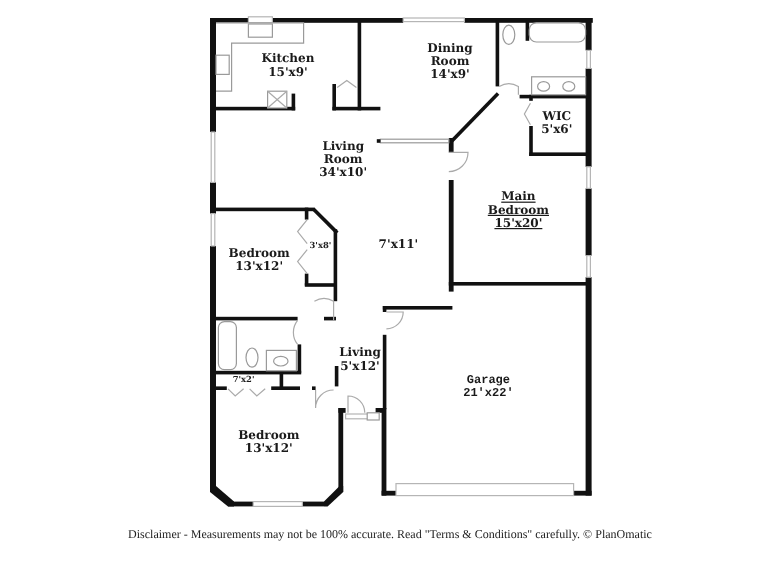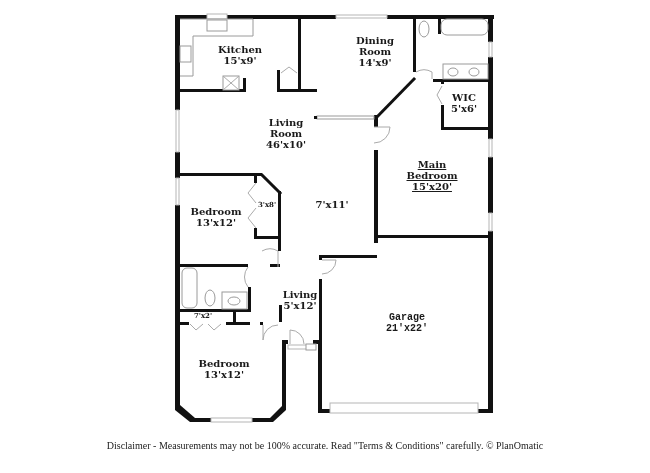--- a/index.html
+++ b/index.html
@@ -173,21 +173,21 @@
     <span>Room</span>
     <span>14'x9'</span>
   </div>
   <div class="lbl" style="left:464px;top:92px;">
     <span>WIC</span>
     <span>5'x6'</span>
   </div>
   <div class="lbl" style="left:286px;top:117px;">
     <span>Living</span>
     <span>Room</span>
-    <span>46'x10'</span>
+    <span>34'x10'</span>
   </div>
   <div class="lbl" style="left:432px;top:159px;text-decoration:underline;">
     <span>Main</span>
     <span>Bedroom</span>
     <span>15'x20'</span>
   </div>
   <div class="lbl small" style="left:267px;top:201px;">
     <span>3'x8'</span>
   </div>
   <div class="lbl" style="left:332px;top:199px;">

